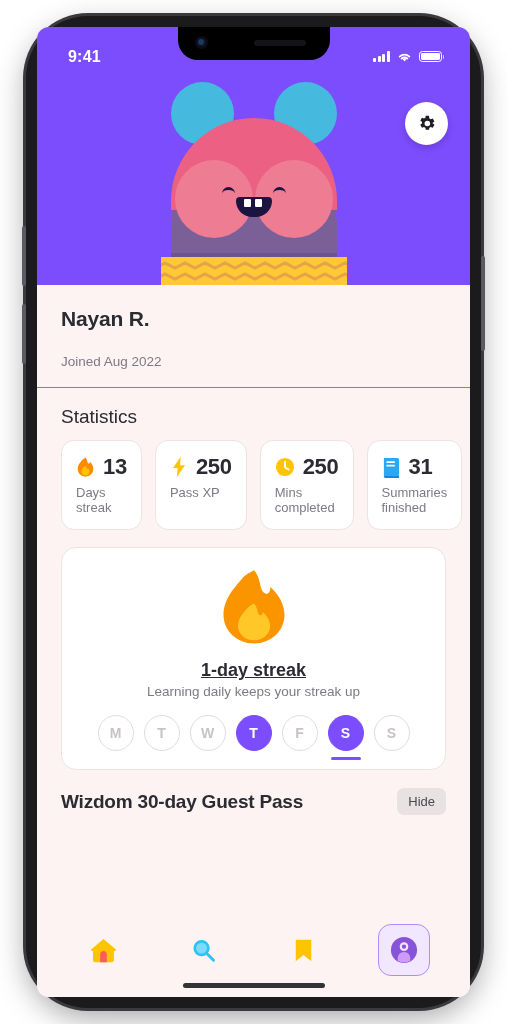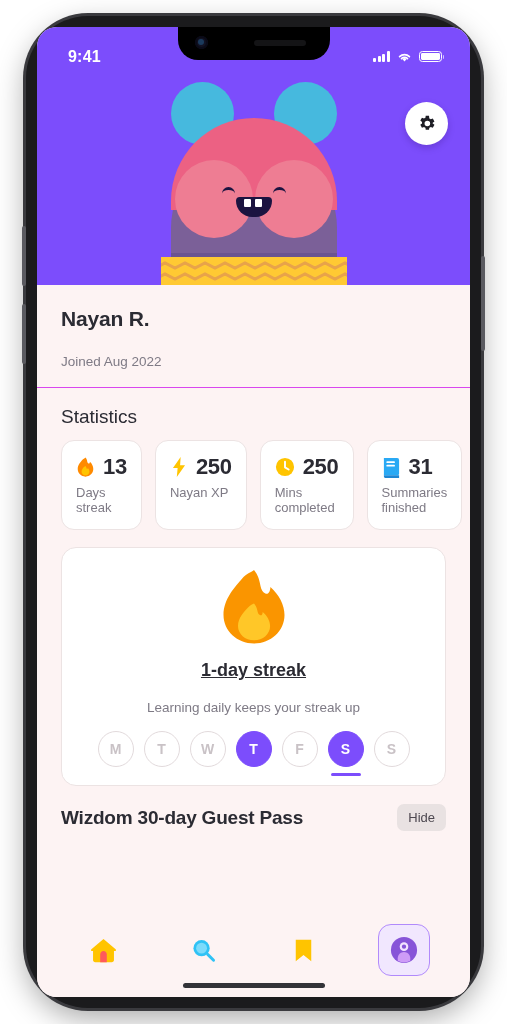--- a/index.html
+++ b/index.html
@@ -31,21 +31,21 @@
   .phone-frame::before{ left:-4px; top:210px; width:4px; height:60px; }
   .phone-frame::after { left:-4px; top:288px; width:4px; height:60px; }
   .side-btn {
     position:absolute; right:-4px; top:240px; width:4px; height:95px;
     background:#5a5a60; border-radius:2px;
   }
 
   .screen {
     position:relative;
     width:100%; height:100%;
-    border-radius:20px;
+    border-radius:12px;
     overflow:hidden;
     background:#FDF3F3;
   }
 
   
   .notch {
     position:absolute; top:0; left:50%; transform:translateX(-50%);
     width:152px; height:33px;
     background:#000; border-radius:0 0 20px 20px; z-index:40;
   }
@@ -155,21 +155,21 @@
   }
   .stat-top{ display:flex; align-items:center; gap:8px; }
   .stat-val{ font-size:22px; font-weight:700; color:#2B2B33; letter-spacing:-.3px; }
   .stat-lab{ font-size:13px; color:#7E7A85; margin-top:5px; }
 
   .streak-card{
     margin:17px 24px 0; background:#fff; border:1px solid #ECE3E3;
     border-radius:15px; padding:20px 14px 18px; text-align:center;
   }
   .streak-title{ font-size:18px; font-weight:700; color:#2B2B33; margin-top:4px;text-decoration:underline; }
-  .streak-sub{ font-size:13.5px; color:#7E7A85; margin-top:19px; }
+  .streak-sub{ font-size:13.5px; color:#7E7A85; margin-top:3px; }
   .days{ display:flex; justify-content:center; gap:10px; margin-top:16px; }
   .day{ position:relative; }
   .day-circle{
     width:36px; height:36px; border-radius:50%;
     display:flex; align-items:center; justify-content:center;
     font-size:14px; font-weight:600; color:#C9C2C6;
     border:1.6px solid #E2DADC; background:transparent; cursor:pointer;
   }
   .day.active .day-circle{ background:#7C4DFC; border-color:#7C4DFC; color:#fff; }
   .day .today-bar{
@@ -294,21 +294,21 @@
             <div class="stat-lab">Days streak</div>
           </div>
 
           <div class="stat-card">
             <div class="stat-top">
               <svg width="18" height="22" viewBox="0 0 18 24">
                 <path d="M10.8 1 2.4 13.2h5.1L6.6 23 15.6 10.2h-5.4L10.8 1Z" fill="#FFC400"></path>
               </svg>
               <span class="stat-val">250</span>
             </div>
-            <div class="stat-lab">Nayan XP</div>
+            <div class="stat-lab">Pass XP</div>
           </div>
 
           <div class="stat-card">
             <div class="stat-top">
               <svg width="20" height="20" viewBox="0 0 22 22">
                 <circle cx="11" cy="11" r="10" fill="#FFC400"></circle>
                 <path d="M11 5.3v6.1l4 2.4" stroke="#fff" stroke-width="2.1" fill="none" stroke-linecap="round" stroke-linejoin="round"></path>
               </svg>
               <span class="stat-val">250</span>
             </div>

